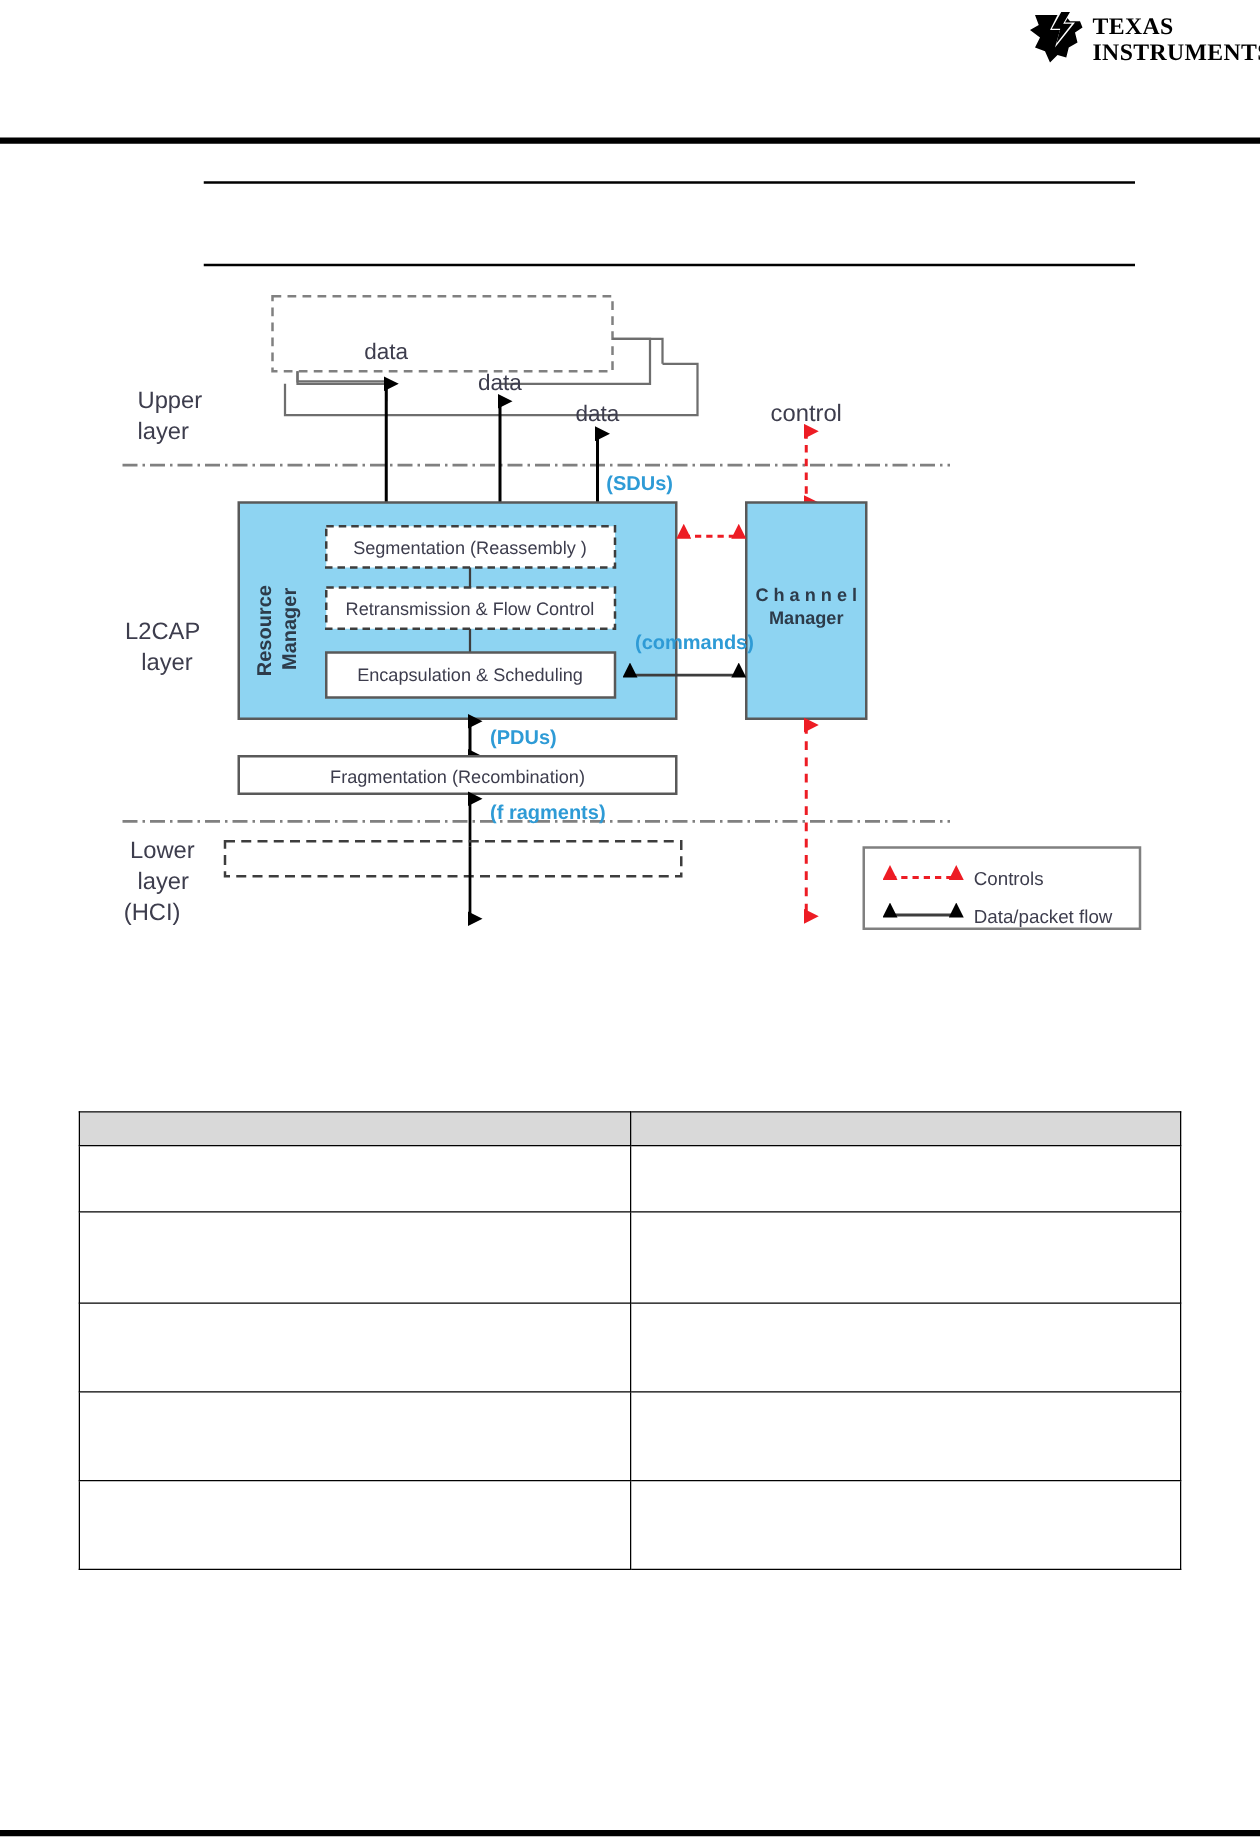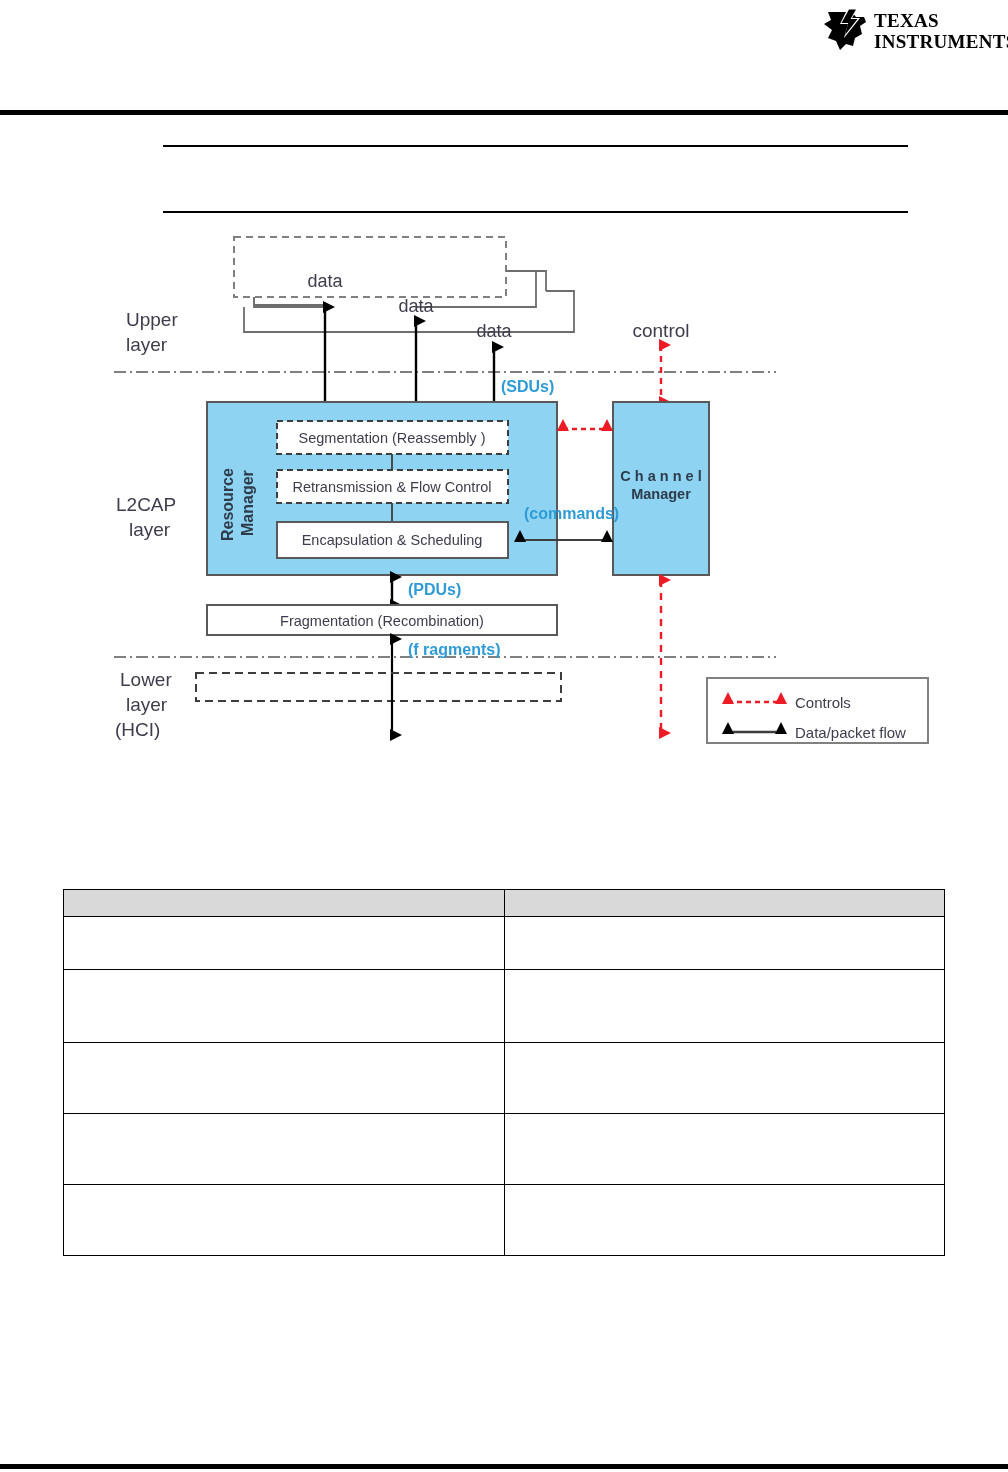--- a/index.html
+++ b/index.html
@@ -59,21 +59,21 @@
     left: 0;
     top: 1464px;
     width: 1008px;
     height: 5px;
     background: #000000;
   }
 
   
   #figure {
     position: absolute;
-    left: 16px;
+    left: 0;
     top: 225px;
     width: 946px;
     height: 545px;
   }
   #figure svg { display: block; }
 
   
   #spec-table {
     position: absolute;
     left: 63px;

